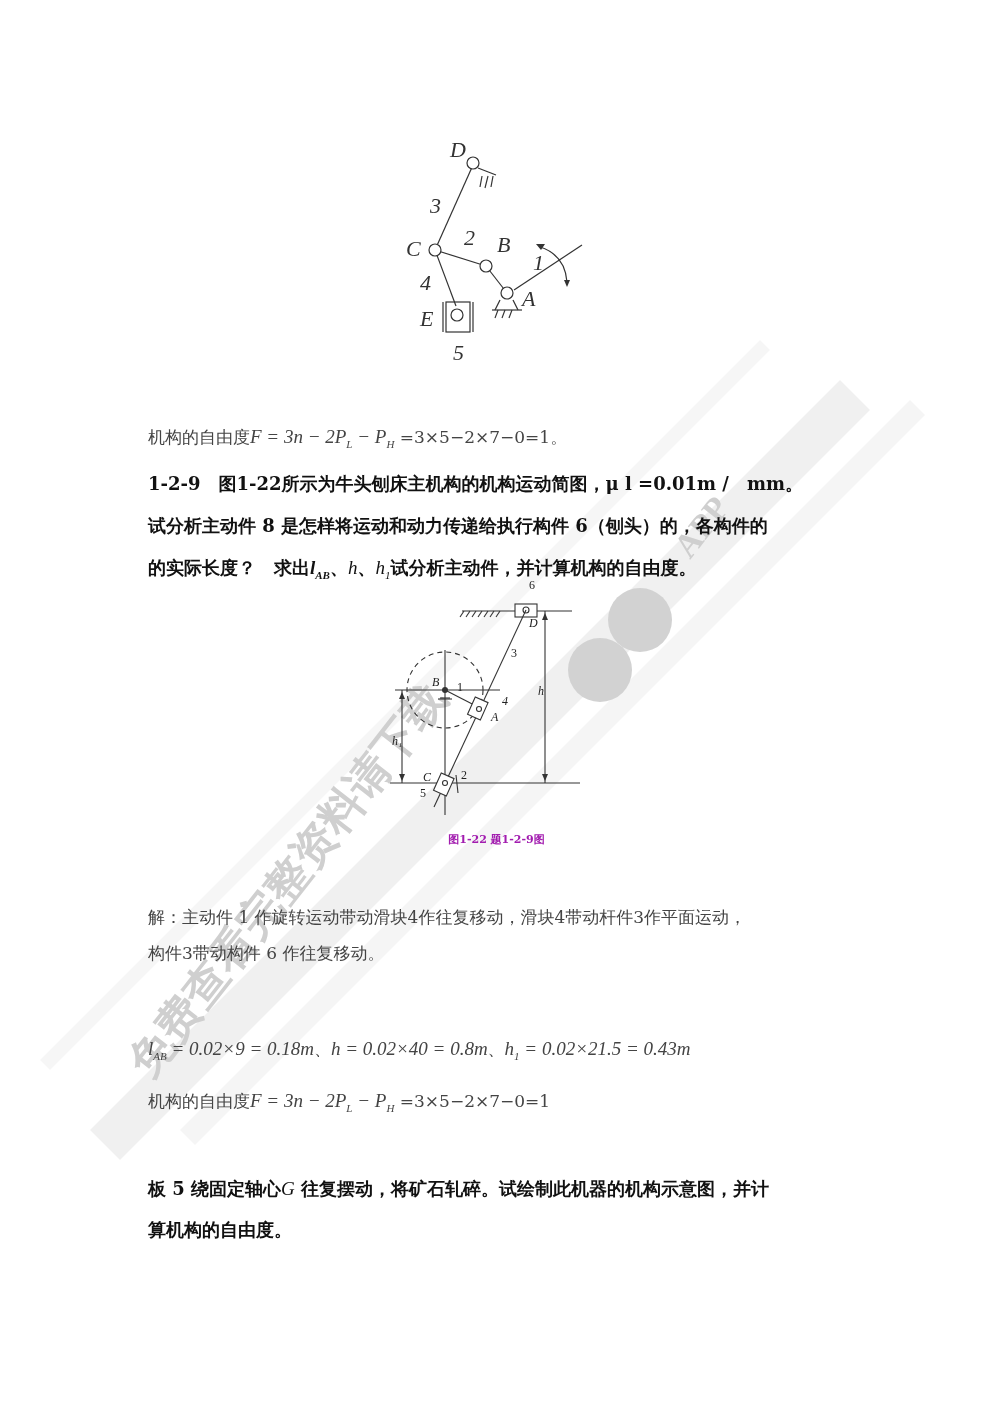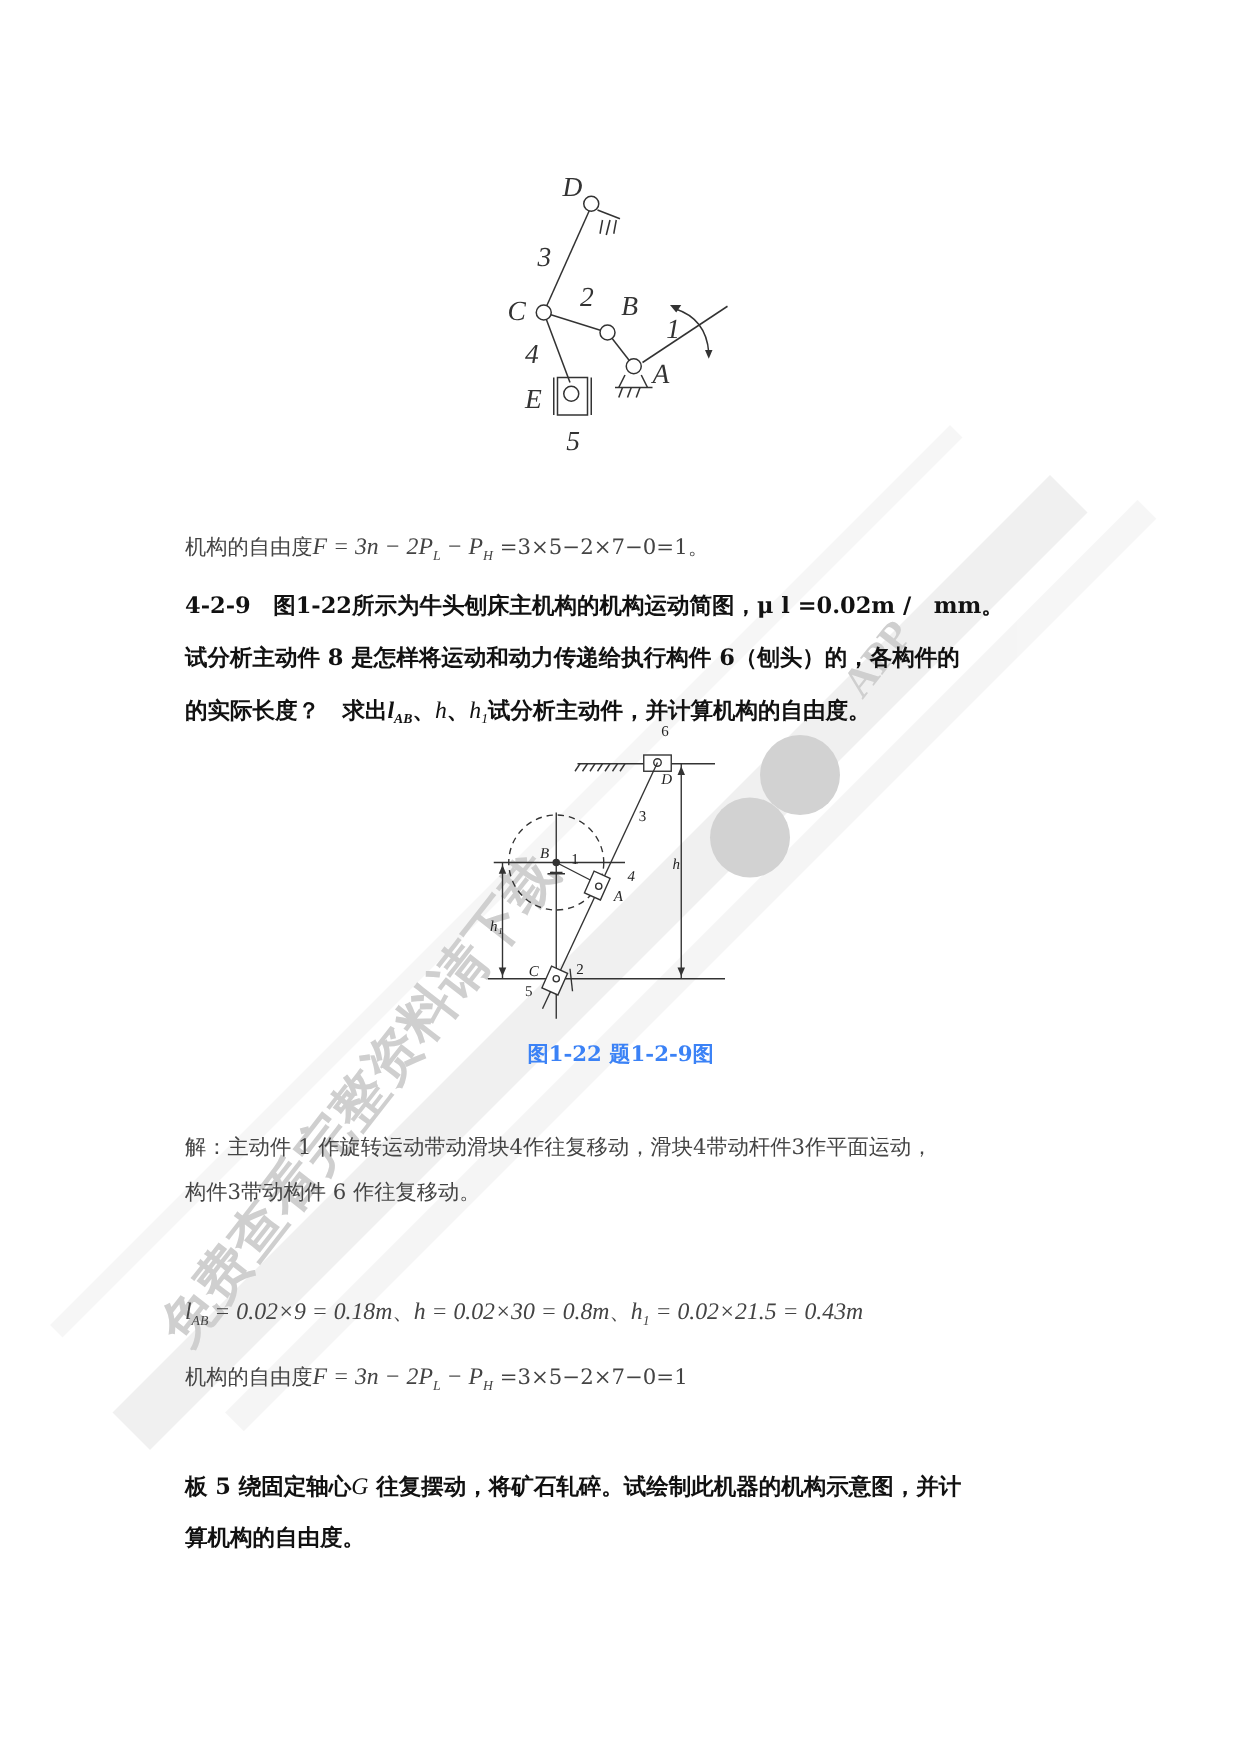--- a/index.html
+++ b/index.html
@@ -6,21 +6,21 @@
   body { width: 993px; height: 1404px; position: relative; overflow: hidden;
          font-family: "DejaVu Serif", "Liberation Serif", serif; color: #222; }
   .page { position: absolute; left: 0; top: 0; width: 993px; height: 1404px; }
   .watermark { position: absolute; left: 0; top: 0; width: 993px; height: 1404px; pointer-events: none; }
   .line { position: absolute; left: 148px; white-space: nowrap; font-size: 17px; margin-top: 32px; }
   .bold { font-weight: bold; color: #111; font-size: 18px; }
   .light { color: #444; }
   .math { font-family: "Liberation Serif", serif; font-style: italic; font-size: 19px; }
   sub { font-size: 11px; font-style: italic; }
   .caption { position: absolute; left: 0; width: 993px; text-align: center; top: 832px;
-             font-size: 17px; font-weight: bold; color: #3b82f6; }
+             font-size: 11px; font-weight: bold; color: #a21caf; }
   svg text { font-family: "Liberation Serif", serif; }
 </style>
 </head>
 <body>
 
 <div class="page">
 
   <svg class="watermark" width="993" height="1404" viewBox="0 0 993 1404">
     <g opacity="0.55">
       <path d="M90 1130 L840 380 L870 410 L120 1160 Z" fill="#e4e4e4"></path>
@@ -77,21 +77,21 @@
       <text x="20" y="160">4</text>
       <text x="20" y="196">E</text>
       <text x="53" y="230">5</text>
     </g>
   </svg>
 
   <div class="line light" style="top:394px">
     <span>机构的自由度</span><span class="math"><span>F = 3n − 2P</span><sub>L</sub><span> − P</span><sub>H</sub></span><span> =3×5−2×7−0=1。</span>
   </div>
 
-  <div class="line bold" style="top:440px">4-2-9　图1-22所示为牛头刨床主机构的机构运动简图，μ l =0.02m /　mm。</div>
+  <div class="line bold" style="top:440px">1-2-9　图1-22所示为牛头刨床主机构的机构运动简图，μ l =0.01m /　mm。</div>
   <div class="line bold" style="top:482px">试分析主动件 8 是怎样将运动和动力传递给执行构件 6（刨头）的，各构件的</div>
   <div class="line bold" style="top:524px">
     <span>的实际长度？　求出</span><span class="math" style="font-weight:bold"><span>l</span><sub>AB</sub></span><span>、</span><span class="math" style="font-weight:normal">h</span><span>、</span><span class="math" style="font-weight:normal"><span>h</span><sub>1</sub></span><span>试分析主动件，并计算机构的自由度。</span>
   </div>
 
   <svg style="position:absolute;left:390px;top:570px" width="200" height="250" viewBox="0 0 200 240">
     <g stroke="#333" stroke-width="1.1" fill="none">
       <line x1="72" y1="36" x2="182" y2="36"></line>
       <line x1="74" y1="36" x2="70" y2="42"></line>
         <line x1="80" y1="36" x2="76" y2="42"></line>
@@ -138,21 +138,21 @@
       <text x="30" y="222">5</text>
     </g>
   </svg>
   <div class="caption">图1-22 题1-2-9图</div>
 
   <div class="line light" style="top:874px">解：主动件 1 作旋转运动带动滑块4作往复移动，滑块4带动杆件3作平面运动，</div>
   <div class="line light" style="top:910px">构件3带动构件 6 作往复移动。</div>
 
 
   <div class="line light" style="top:1006px">
-    <span class="math"><span>l</span><sub>AB</sub><span> = 0.02×9 = 0.18m</span></span><span>、</span><span class="math">h = 0.02×30 = 0.8m</span><span>、</span><span class="math"><span>h</span><sub>1</sub><span> = 0.02×21.5 = 0.43m</span></span>
+    <span class="math"><span>l</span><sub>AB</sub><span> = 0.02×9 = 0.18m</span></span><span>、</span><span class="math">h = 0.02×40 = 0.8m</span><span>、</span><span class="math"><span>h</span><sub>1</sub><span> = 0.02×21.5 = 0.43m</span></span>
   </div>
 
   <div class="line light" style="top:1058px">
     <span>机构的自由度</span><span class="math"><span>F = 3n − 2P</span><sub>L</sub><span> − P</span><sub>H</sub></span><span> =3×5−2×7−0=1</span>
   </div>
 
   <div class="line bold" style="top:1145px">
     <span>板 5 绕固定轴心</span><span class="math" style="font-weight:normal">G</span><span> 往复摆动，将矿石轧碎。试绘制此机器的机构示意图，并计</span>
   </div>
   <div class="line bold" style="top:1186px">算机构的自由度。</div>

